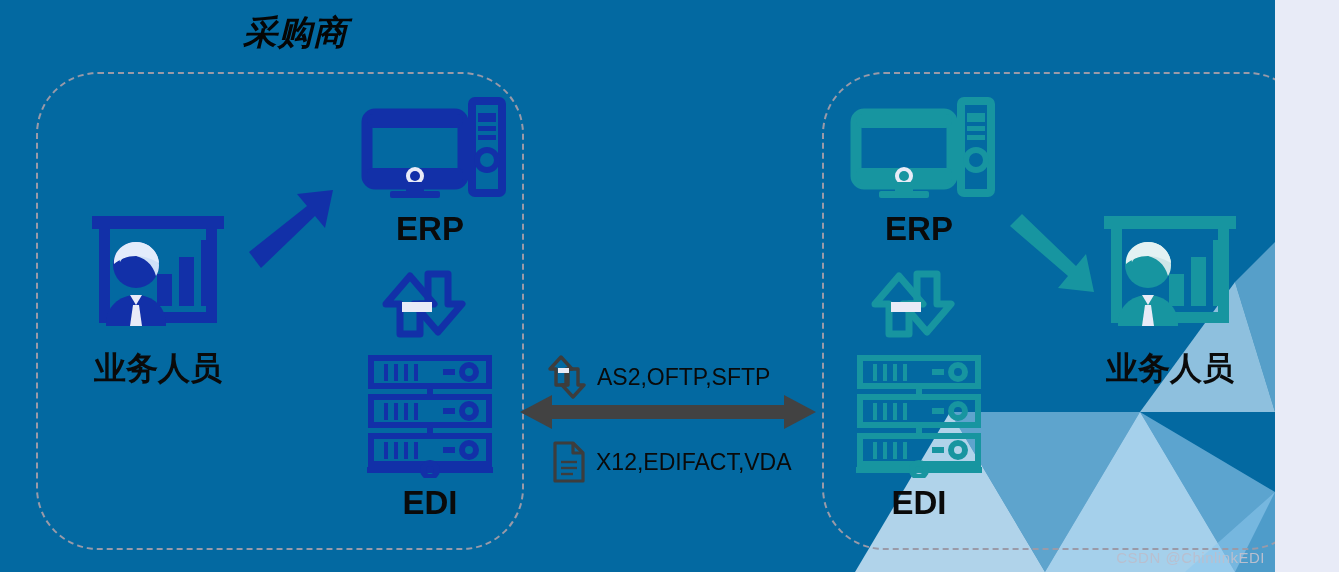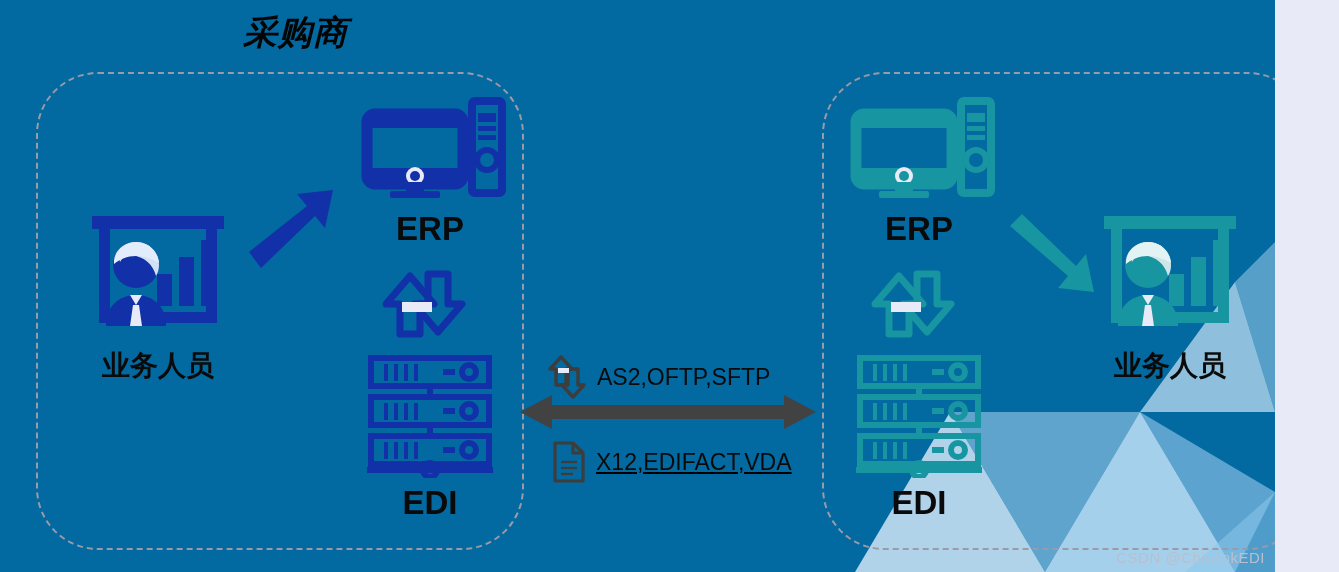--- a/index.html
+++ b/index.html
@@ -30,21 +30,21 @@
     border:2px dashed #9a9aa8;
     border-radius:62px;
     background:transparent;
   }
   #panel-buyer{left:36px;top:72px;width:484px;height:474px;}
   #panel-supplier{left:822px;top:72px;width:484px;height:474px;}
 
   
   .node{position:absolute;text-align:center;font-weight:bold;}
   .node .caption{
-    font-size:28px;color:#0a0a0a;white-space:nowrap;line-height:1;
+    font-size:32px;color:#0a0a0a;white-space:nowrap;line-height:1;
   }
   .caption-cn{font-size:31px;}
 
   .icon-wrap{display:block;line-height:0;}
 
   
   .center-label{
     position:absolute;display:flex;align-items:center;gap:9px;white-space:nowrap;
   }
   .center-label .txt{font-size:23px;color:#0a0a0a;letter-spacing:0px;text-align:right;}
@@ -199,21 +199,21 @@
   </div>
 
   <div class="hzarrow">
     <span class="icon-wrap">
       <svg width="300" height="38" viewBox="0 0 300 38">
         <path d="M2 19 L34 2 L34 12 L266 12 L266 2 L298 19 L266 36 L266 26 L34 26 L34 36 Z" fill="#424242"></path>
       </svg>
     </span>
   </div>
 
-  <div class="center-label" style="left:551px;top:440px;text-decoration:underline;">
+  <div class="center-label" style="left:551px;top:440px;">
     <span class="icon-wrap">
       <svg width="36" height="44" viewBox="0 0 36 44">
         <path d="M4 3 h18 l10 10 v28 h-28 Z" fill="none" stroke="#3d3d3d" stroke-width="3.2" stroke-linejoin="round"></path>
         <path d="M22 3 v10 h10" fill="none" stroke="#3d3d3d" stroke-width="3.2" stroke-linejoin="round"></path>
         <g stroke="#3d3d3d" stroke-width="2.4">
           <path d="M10 22 H26"></path>
             <path d="M10 28 H26"></path>
             <path d="M10 34 H22"></path>
         </g>
       </svg>

